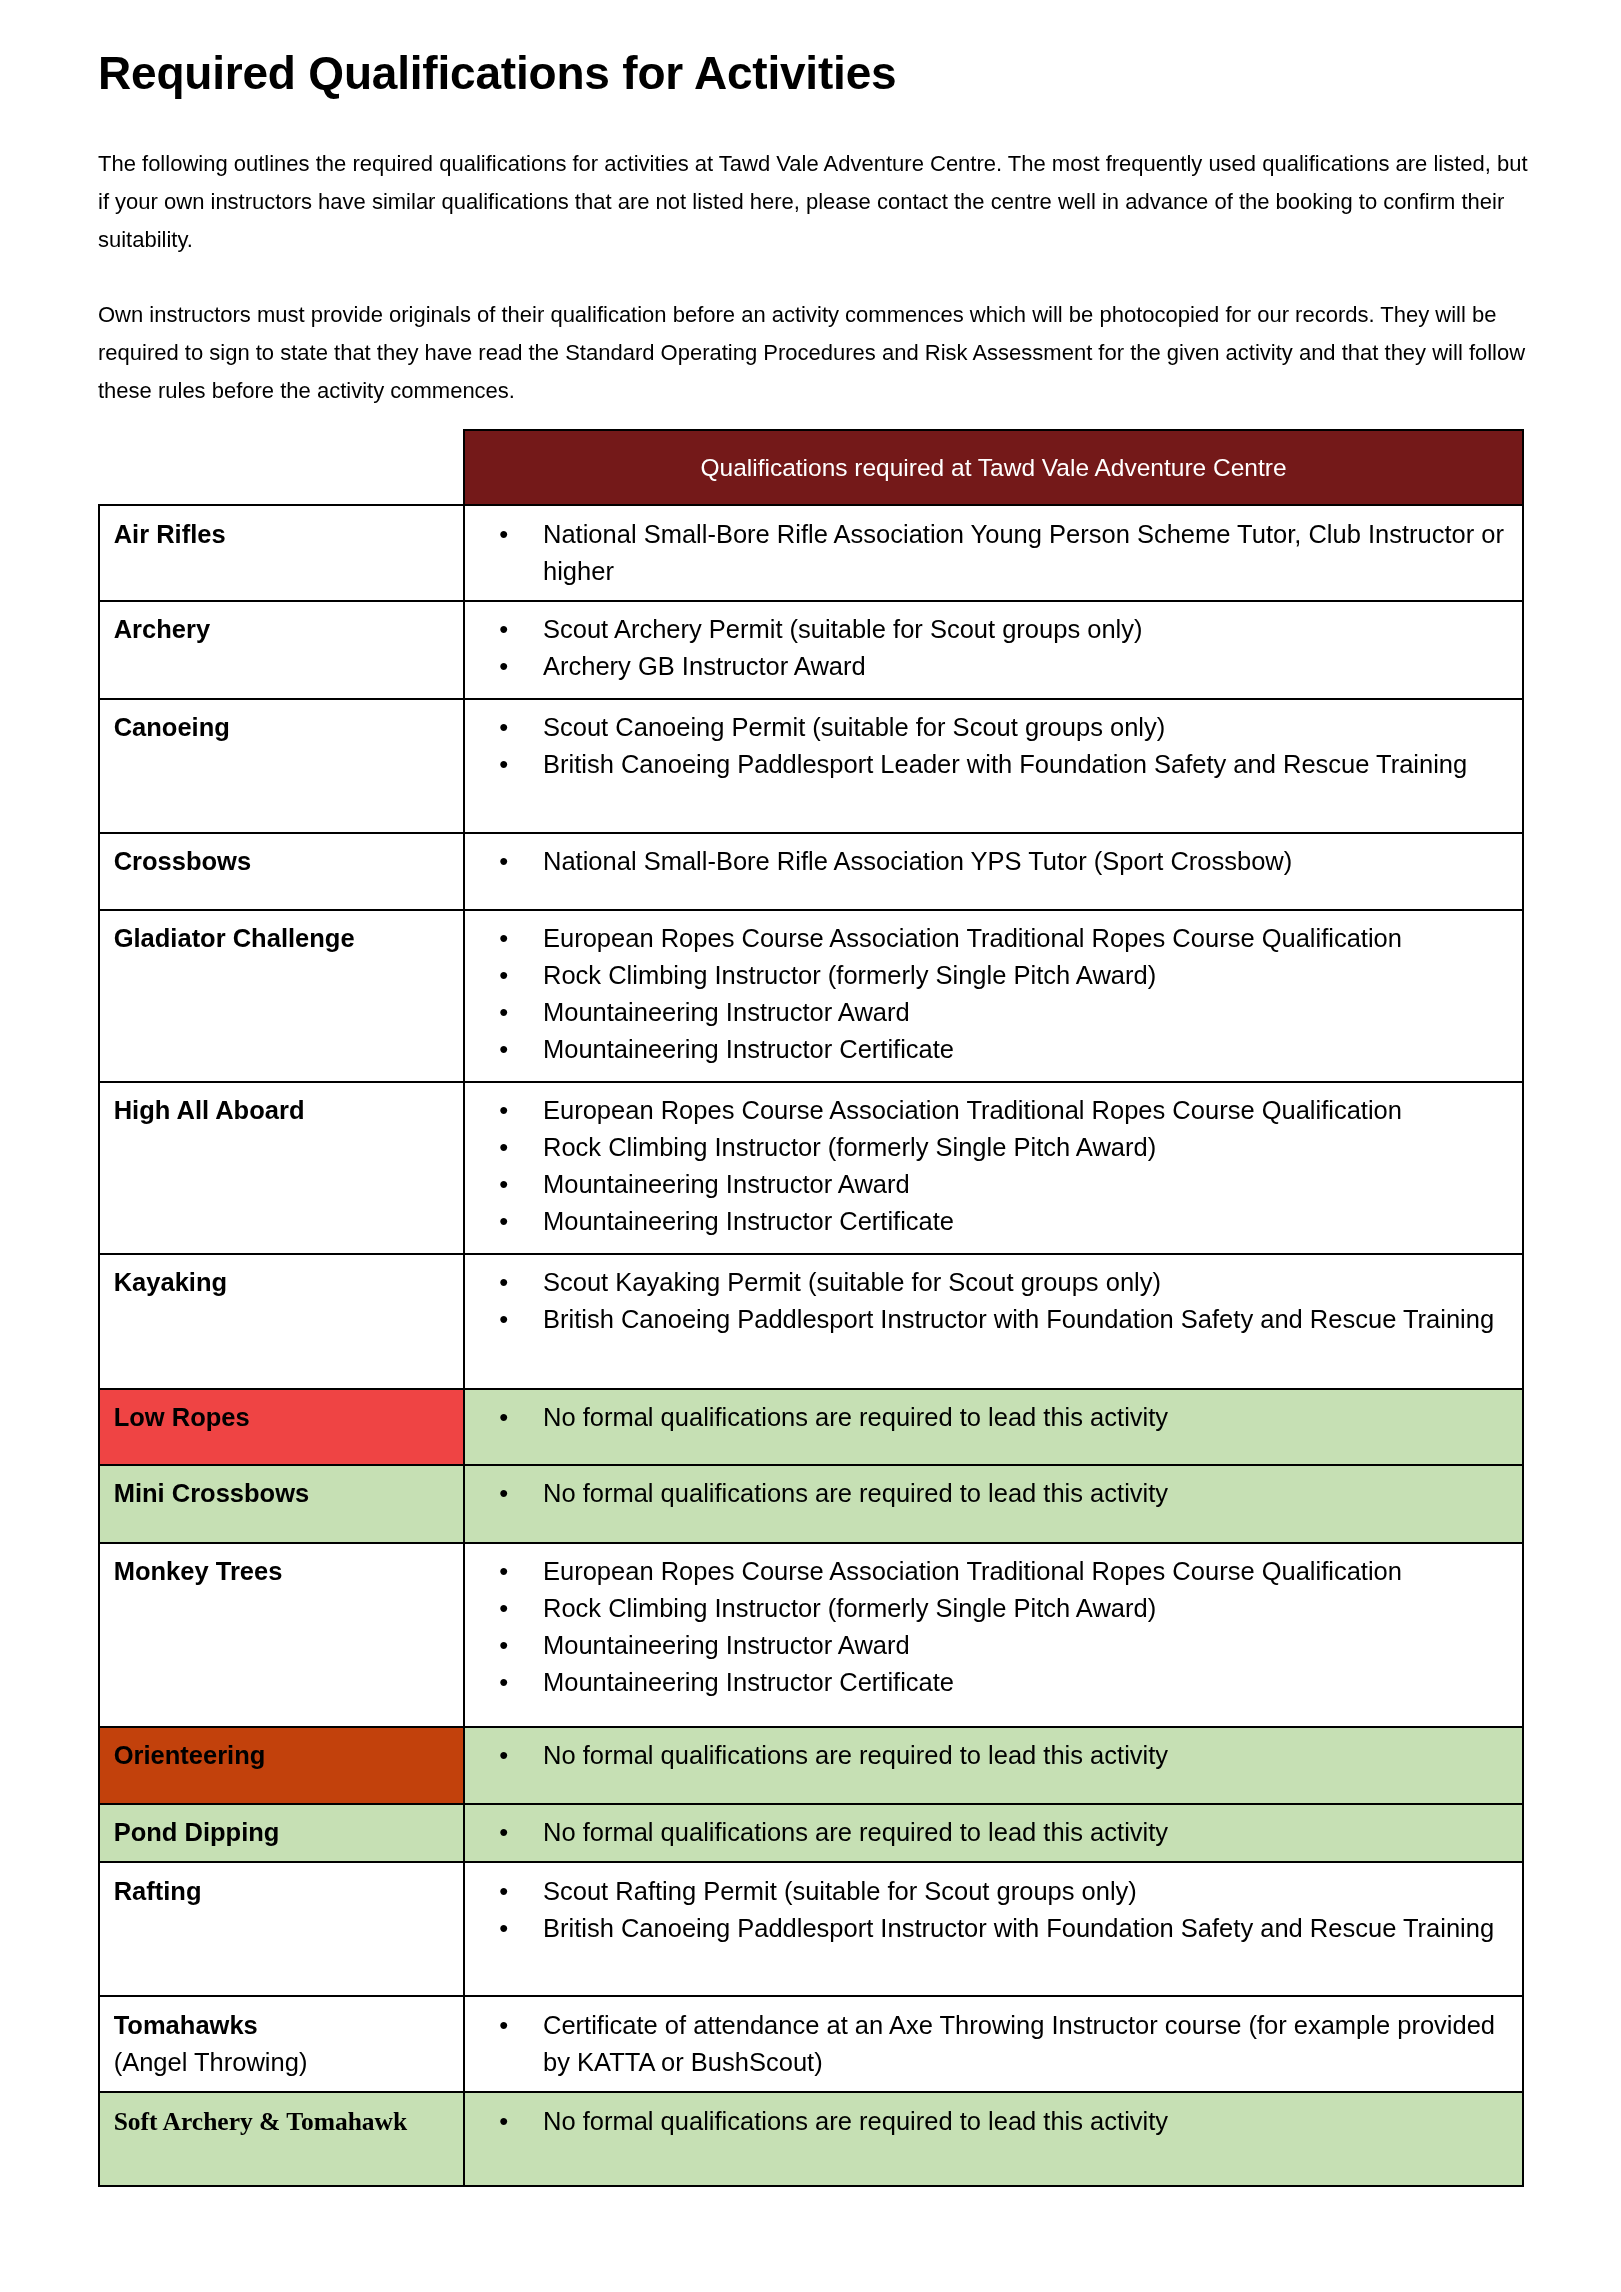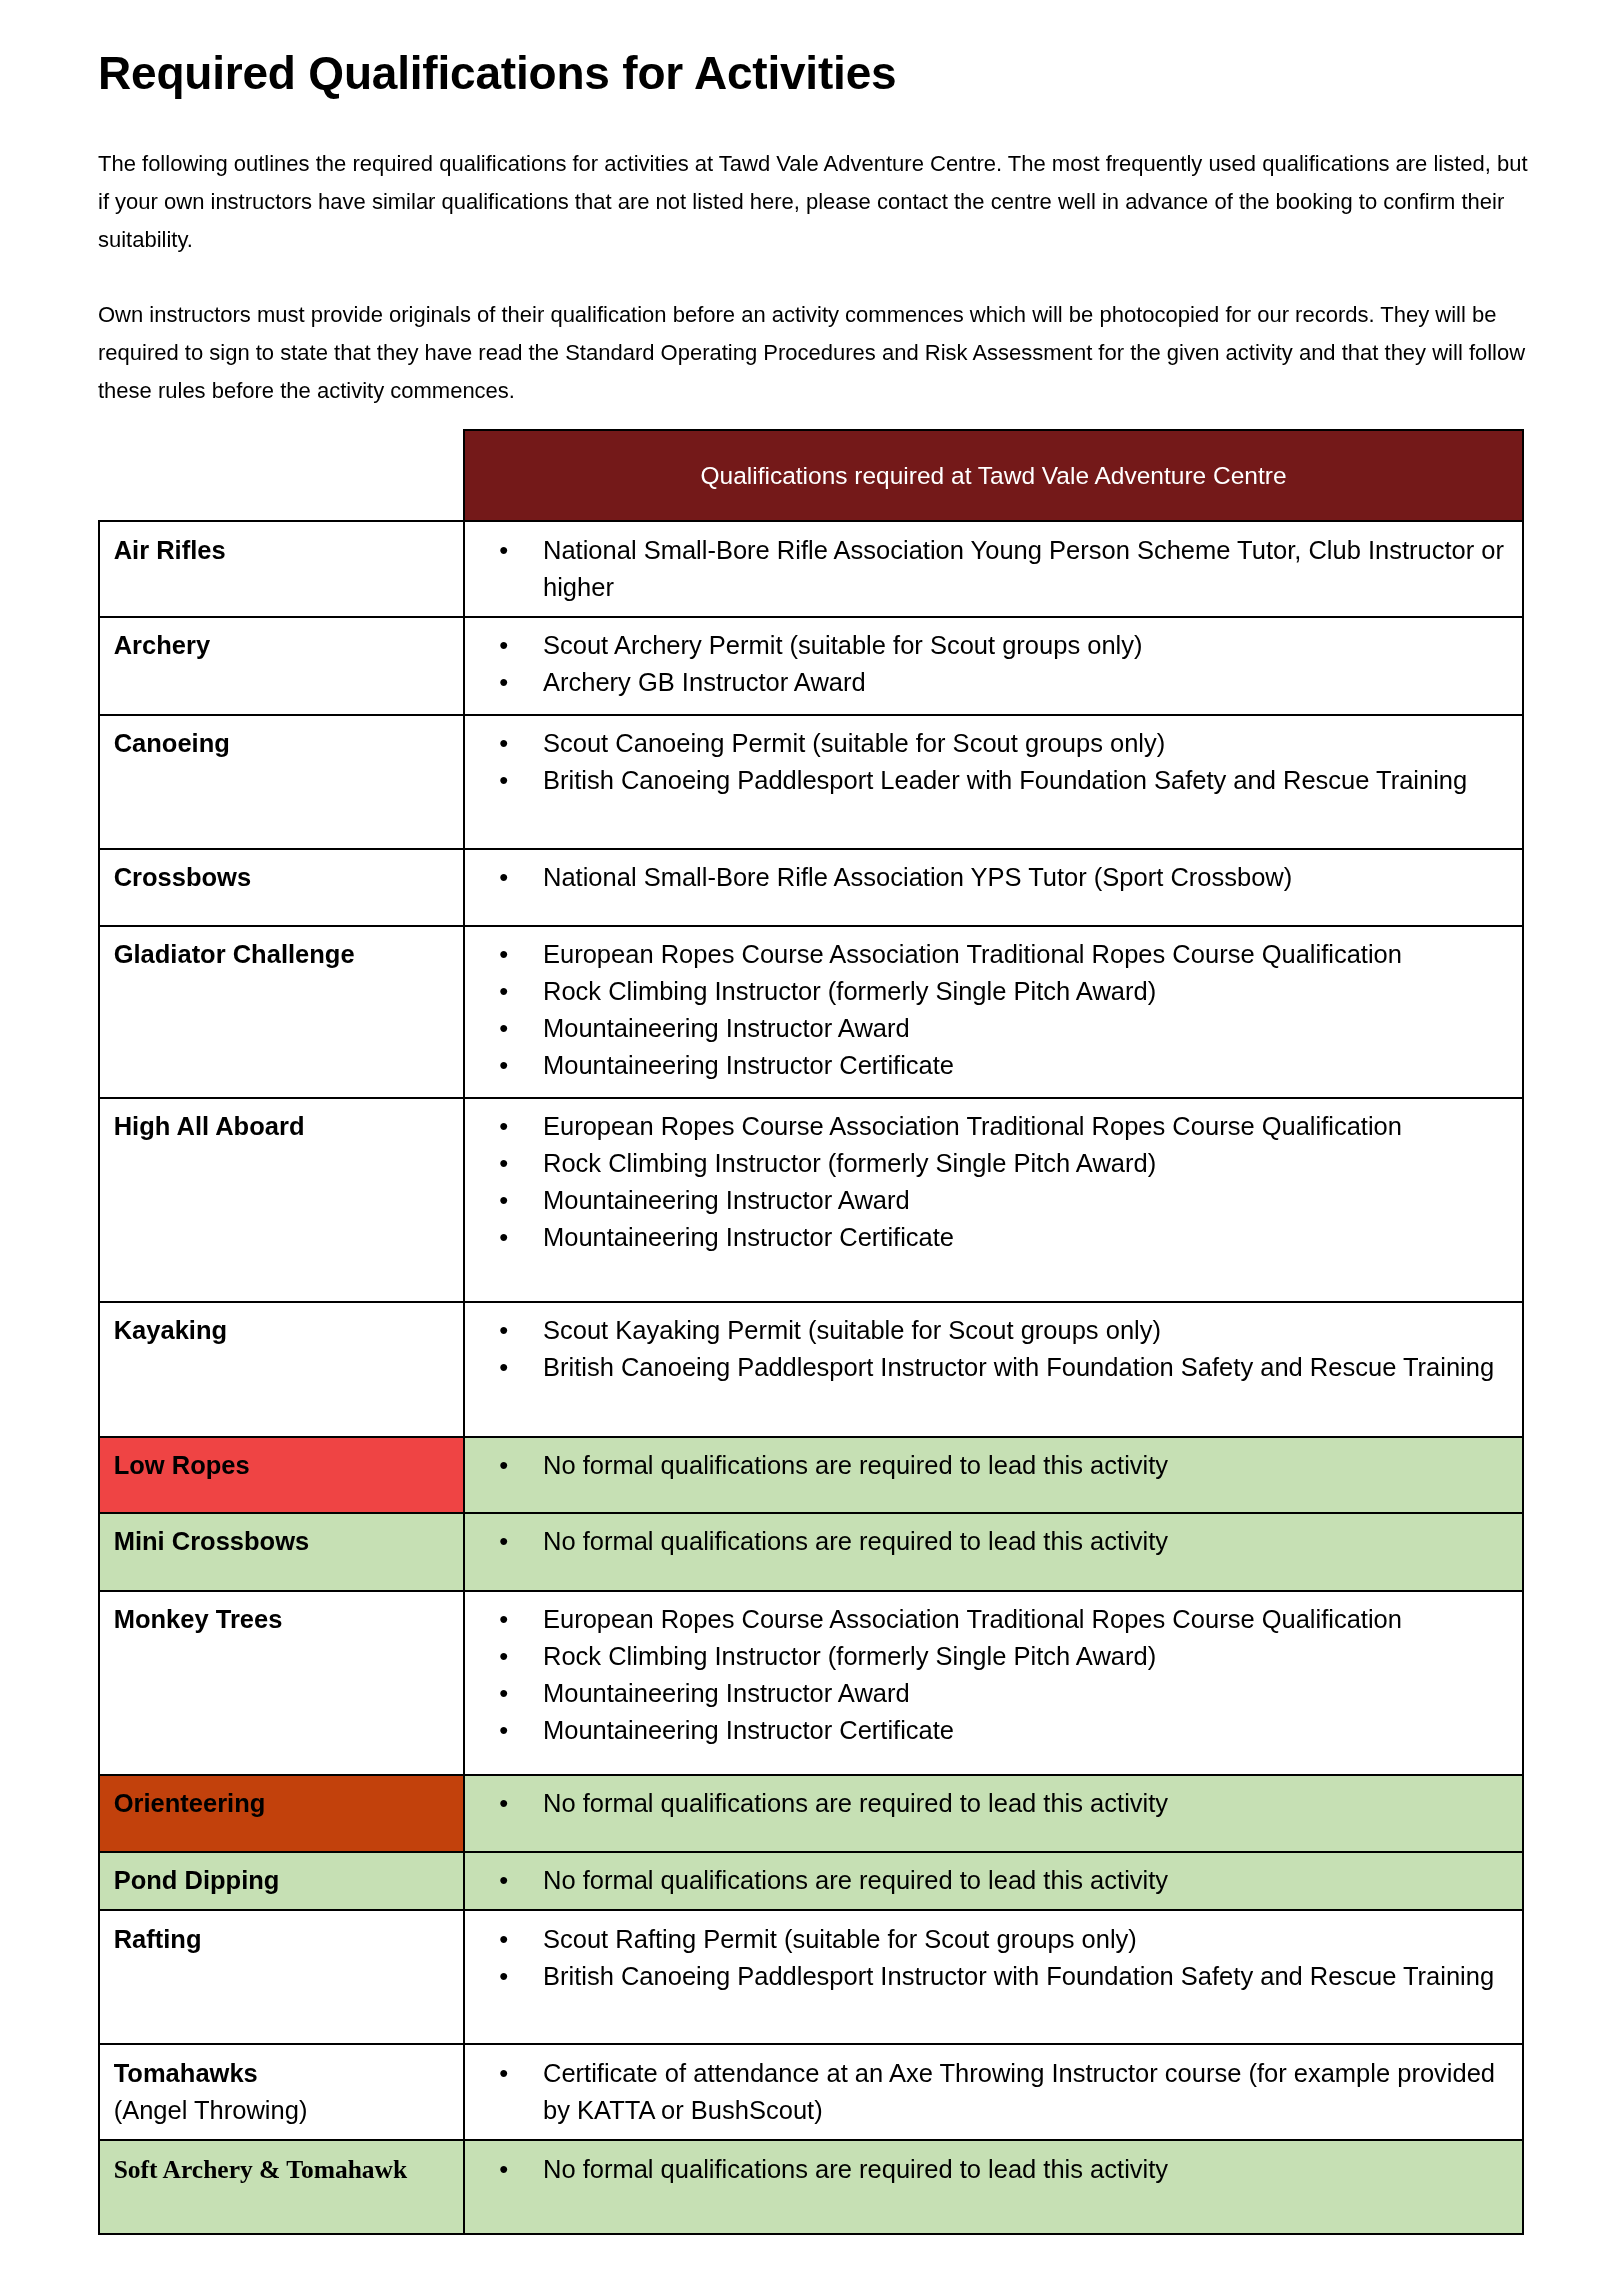--- a/index.html
+++ b/index.html
@@ -12,21 +12,21 @@
   .p1 { top: 145px; }
   .p2 { top: 296px; }
 
   .qtable { position: absolute; left: 98px; top: 429px; width: 1423px;
             border-collapse: collapse; table-layout: fixed; }
   .qtable col.c1 { width: 365px; }
   .qtable col.c2 { width: 1059px; }
   .qtable th.blank { border: none; background: transparent; }
   .qtable th.head { background: #741919; color: #ffffff; font-weight: normal;
                     font-size: 24.5px; height: 73px; border: 2.9px solid #000;
-                    text-align: center; vertical-align: middle; padding: 8px; }
+                    text-align: center; vertical-align: middle; padding: 0; }
   .qtable td { border: 2px solid #000; vertical-align: top; padding: 0;
                font-size: 25.5px; line-height: 37px; }
   .qtable tr.row > td { border-top: 2.9px solid #000; }
   .qtable td.act { padding: 9.8px 13.7px; font-weight: bold; }
   .qtable td.act .sub { display: block; font-weight: normal; }
   .qtable td.quals { padding: 9.8px 13.7px 9.8px 0; }
   .qtable tr.green td { background: #c6e0b4; }
   ul.qlist { list-style: none; margin: 0; padding: 0; }
   ul.qlist li { position: relative; padding-left: 78px; }
   ul.qlist li .bullet { position: absolute; left: 29px; top: 0; width: 19.6px; text-align: center; }
@@ -88,21 +88,21 @@
         <td class="act"><span>Gladiator Challenge</span></td>
         <td class="quals">
           <ul class="qlist">
             <li><span class="bullet">•</span><span>European Ropes Course Association Traditional Ropes Course Qualification</span></li>
             <li><span class="bullet">•</span><span>Rock Climbing Instructor (formerly Single Pitch Award)</span></li>
             <li><span class="bullet">•</span><span>Mountaineering Instructor Award</span></li>
             <li><span class="bullet">•</span><span>Mountaineering Instructor Certificate</span></li>
           </ul>
         </td>
       </tr>
-      <tr class="row" style="height: 204px; margin-top: 20px;">
+      <tr class="row" style="height: 172px; margin-top: 20px;">
         <td class="act"><span>High All Aboard</span></td>
         <td class="quals">
           <ul class="qlist">
             <li><span class="bullet">•</span><span>European Ropes Course Association Traditional Ropes Course Qualification</span></li>
             <li><span class="bullet">•</span><span>Rock Climbing Instructor (formerly Single Pitch Award)</span></li>
             <li><span class="bullet">•</span><span>Mountaineering Instructor Award</span></li>
             <li><span class="bullet">•</span><span>Mountaineering Instructor Certificate</span></li>
           </ul>
         </td>
       </tr>

